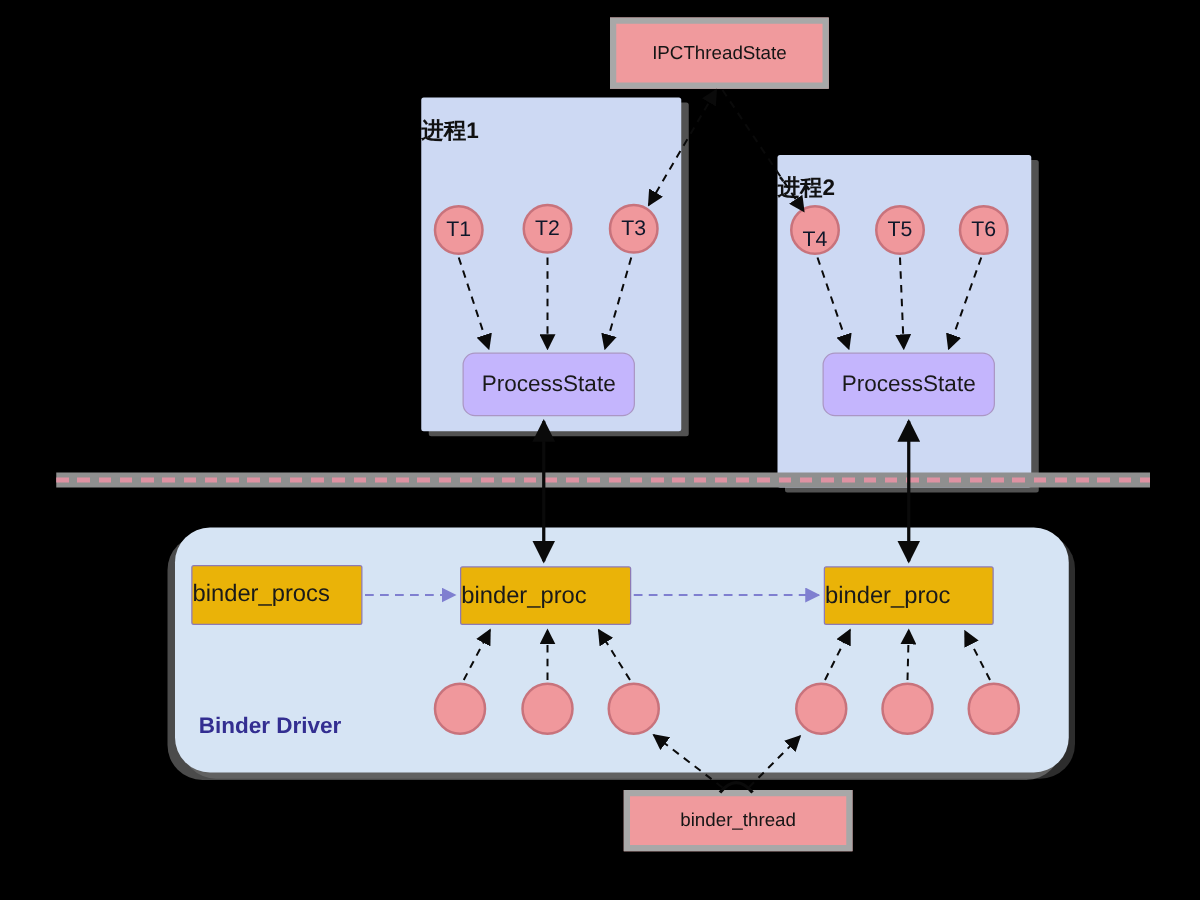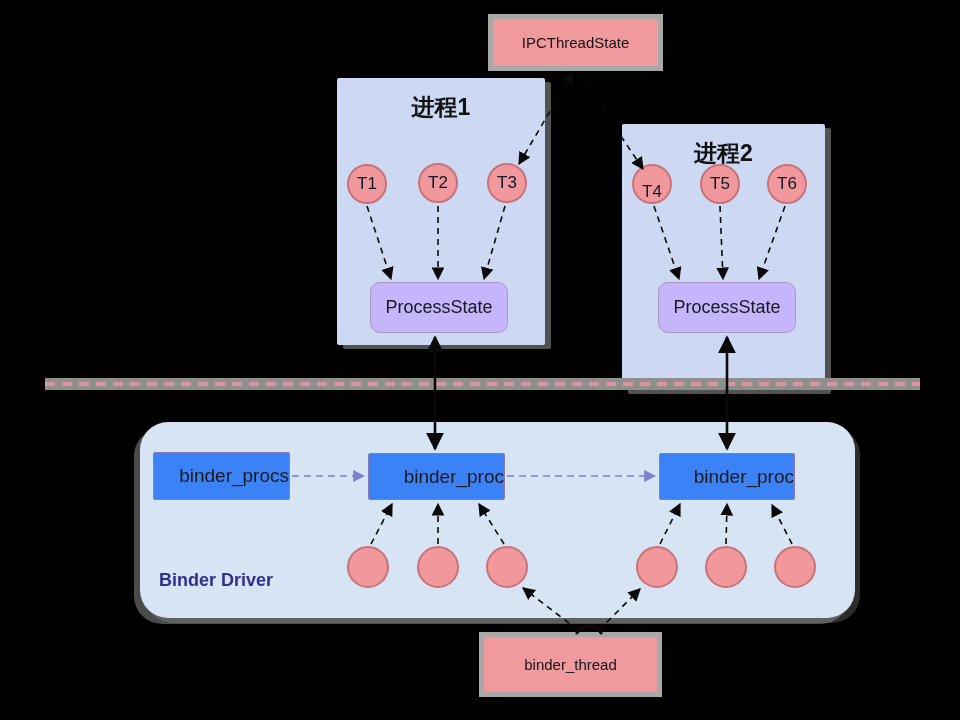--- a/index.html
+++ b/index.html
@@ -13,41 +13,41 @@
     background:#F09A9D;border:5px solid #A8A8A8;
     display:flex;align-items:center;justify-content:center;
     font-size:15px;color:#151515;box-sizing:border-box;
   }
   
   .process-box{
     background:#CDD9F3;border-radius:2px;
     box-shadow:6px 4px 0 rgba(150,150,150,0.55);
   }
   .process-title{
-    position:absolute;top:14px;left:0;width:100%;text-align:center;
-    font-weight:bold;font-size:23px;color:#111;
+    position:absolute;top:14px;left:0;width:100%;text-align:left;
+    font-weight:bold;font-size:18px;color:#111;
   }
   
   .tcircle{
     width:40px;height:40px;border-radius:50%;
     background:#F0989C;border:2px solid #C8737C;box-sizing:border-box;
     display:flex;align-items:center;justify-content:center;font-size:17px;color:#0f172a;
   }
   .bcircle{
     width:42px;height:42px;border-radius:50%;
     background:#F0989C;border:2px solid #C8737C;box-sizing:border-box;
   }
   .state-box{
     background:#c4b5fd;border:1px solid #AB97C4;border-radius:10px;
     display:flex;align-items:center;justify-content:center;font-size:18px;color:#1a1a1a;
     box-sizing:border-box;
   }
   .proc-box{
-    background:#3b82f6;border:1px solid #8D7AB5;border-radius:2px;
-    display:flex;align-items:center;justify-content:flex-end;font-size:19px;color:#1a1a1a;
+    background:#eab308;border:1px solid #8D7AB5;border-radius:2px;
+    display:flex;align-items:center;justify-content:flex-start;font-size:19px;color:#1a1a1a;
     box-sizing:border-box;
   }
   .driver-box{
     background:#D6E4F4;border-radius:28px;
     box-shadow:-6px 6px 0 rgba(150,150,150,0.5), 5px 5px 0 rgba(150,150,150,0.3);
   }
   .driver-label{
     font-weight:bold;font-size:18px;color:#332E91;
   }
   .divider{
@@ -121,21 +121,21 @@
     <span>binder_proc</span>
   </div>
 
   <div class="abs bcircle" style="left:347px;top:546px;"></div>
   <div class="abs bcircle" style="left:417px;top:546px;"></div>
   <div class="abs bcircle" style="left:486px;top:546px;"></div>
   <div class="abs bcircle" style="left:636px;top:546px;"></div>
   <div class="abs bcircle" style="left:705px;top:546px;"></div>
   <div class="abs bcircle" style="left:774px;top:546px;"></div>
 
-  <div class="abs salmon-box" style="left:479px;top:632px;width:183px;height:65px;align-items:center;">
+  <div class="abs salmon-box" style="left:499px;top:632px;width:183px;height:49px;align-items:center;">
     <span>binder_thread</span>
   </div>
 
   <svg class="overlay" width="960" height="720" viewBox="0 0 960 720">
     <defs>
       <marker id="ah" viewBox="0 0 10 10" refX="9" refY="5" markerWidth="8" markerHeight="8" orient="auto-start-reverse">
           <path d="M0,0 L10,5 L0,10 z" fill="#0A0A0A"></path>
         </marker>
       <marker id="ahBig" viewBox="0 0 10 10" refX="9" refY="5" markerWidth="7" markerHeight="7" orient="auto-start-reverse">
           <path d="M0,0 L10,5 L0,10 z" fill="#0A0A0A"></path>

